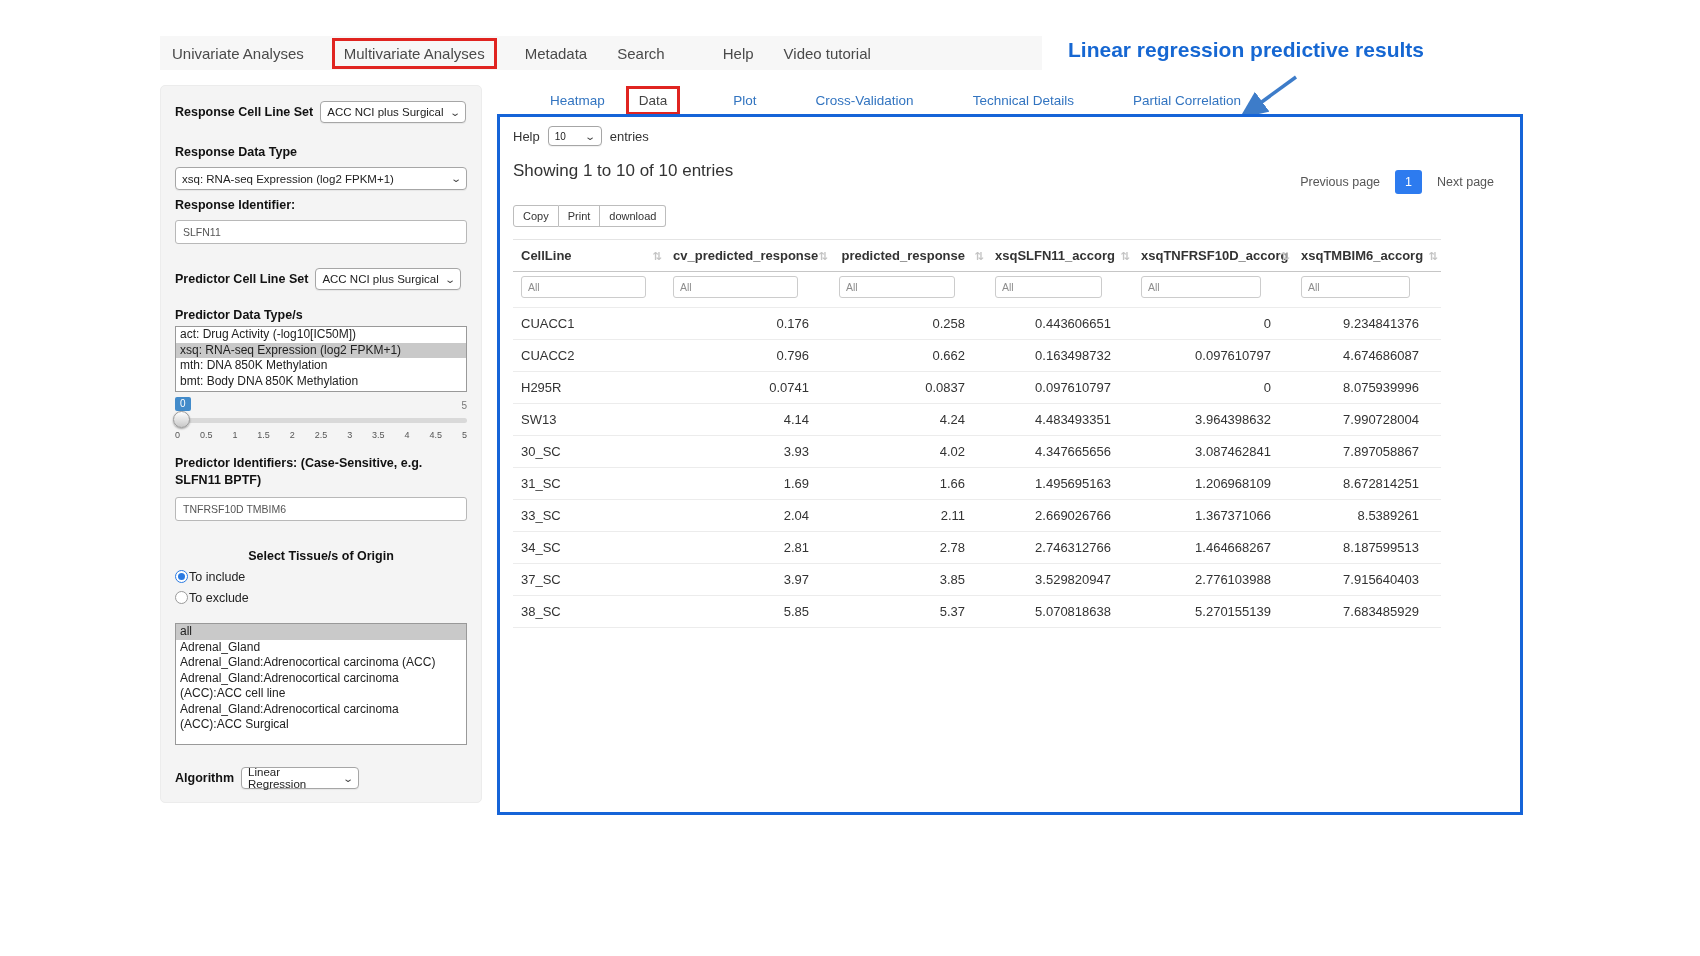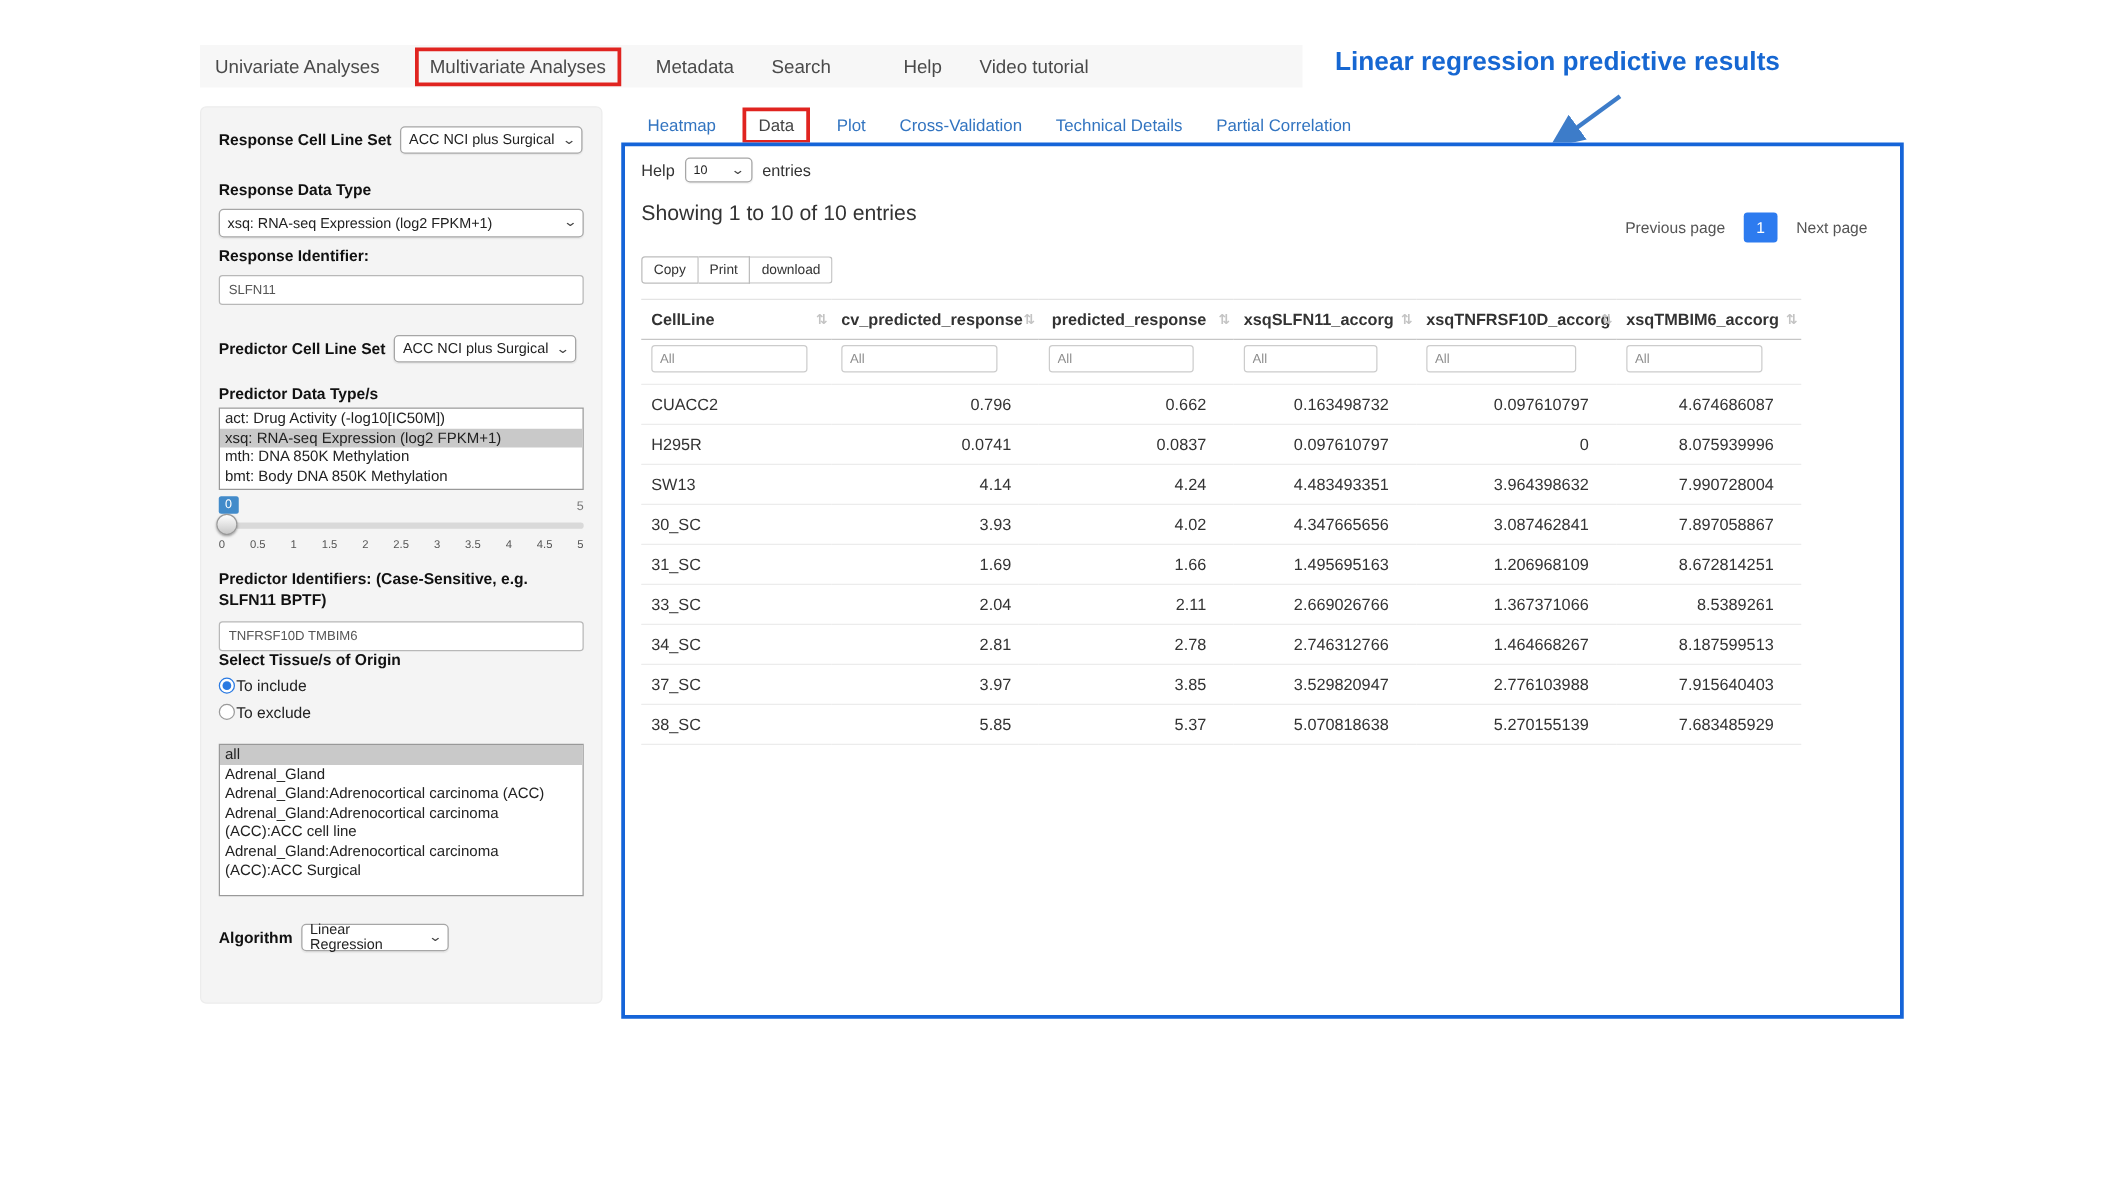--- a/index.html
+++ b/index.html
@@ -51,21 +51,21 @@
                    font-size:9px; color:#555; }
 
   
   .radio-row { display:flex; align-items:flex-start; gap:1px; margin-top:7px; cursor:pointer; font-size:12.5px; }
   .radio { width:13px; height:13px; border-radius:50%; border:1px solid #9a9a9a; background:#fff; position:relative; flex:0 0 13px; }
   .radio.checked { border-color:#2a7ae2; }
   .radio.checked::after { content:""; position:absolute; inset:2px; border-radius:50%; background:#2a7ae2; }
 
   
   .tabs { position:absolute; left:518px; top:90px; display:flex; align-items:center; gap:27px; font-size:13.5px; }
-  .tab { color:#3274c0; cursor:pointer; white-space:nowrap; }
+  .tab { color:#3274c0; cursor:pointer; white-space:nowrap;margin-left:32px; }
   .tab.active { color:#444; }
   .tab-box { border:3px solid #e02420; padding:4px 10px; margin:-4px -6px; }
 
   
   .panel { position:absolute; left:497px; top:114px; width:1026px; height:701px; border:3px solid #1564d8;
            background:#fff; padding:9px 13px; }
   .show-row { display:flex; align-items:center; gap:8px; font-size:13px; color:#333; }
   .info { margin-top:15px; font-size:17px; color:#333; }
   .pagination { position:absolute; top:52px; right:16px; display:flex; align-items:center; font-size:12.5px; color:#555; }
   .page-btn { padding:6px 10px; cursor:pointer; }
@@ -165,21 +165,21 @@
         <span>3.5</span>
         <span>4</span>
         <span>4.5</span>
         <span>5</span>
       </div>
     </div>
 
     <div class="lbl mt8" style="line-height:17px;">Predictor Identifiers: (Case-Sensitive, e.g. SLFN11 BPTF)</div>
     <input class="txt-input mt8" value="TNFRSF10D TMBIM6" style="">
 
-    <div class="lbl" style="">Select Tissue/s of Origin</div>
+    <div class="lbl" style="margin-top:28px;text-align:center;">Select Tissue/s of Origin</div>
     <div class="radio-row">
       <span class="radio checked"></span>
       <span>To include</span>
     </div>
     <div class="radio-row">
       <span class="radio"></span>
       <span>To exclude</span>
     </div>
 
     <div class="multiselect tissues">
@@ -286,20 +286,28 @@
           <td class="num">
               <input class="filter-input" placeholder="All" style="">
             </td>
           <td class="num">
               <input class="filter-input" placeholder="All" style="">
             </td>
         </tr>
       </thead>
       <tbody>
           <tr>
+            <td>CUACC1</td>
+            <td class="num">0.176</td>
+            <td class="num">0.258</td>
+            <td class="num">0.443606651</td>
+            <td class="num">0</td>
+            <td class="num">9.234841376</td>
+          </tr>
+          <tr>
             <td>CUACC2</td>
             <td class="num">0.796</td>
             <td class="num">0.662</td>
             <td class="num">0.163498732</td>
             <td class="num">0.097610797</td>
             <td class="num">4.674686087</td>
           </tr>
           <tr>
             <td>H295R</td>
             <td class="num">0.0741</td>

